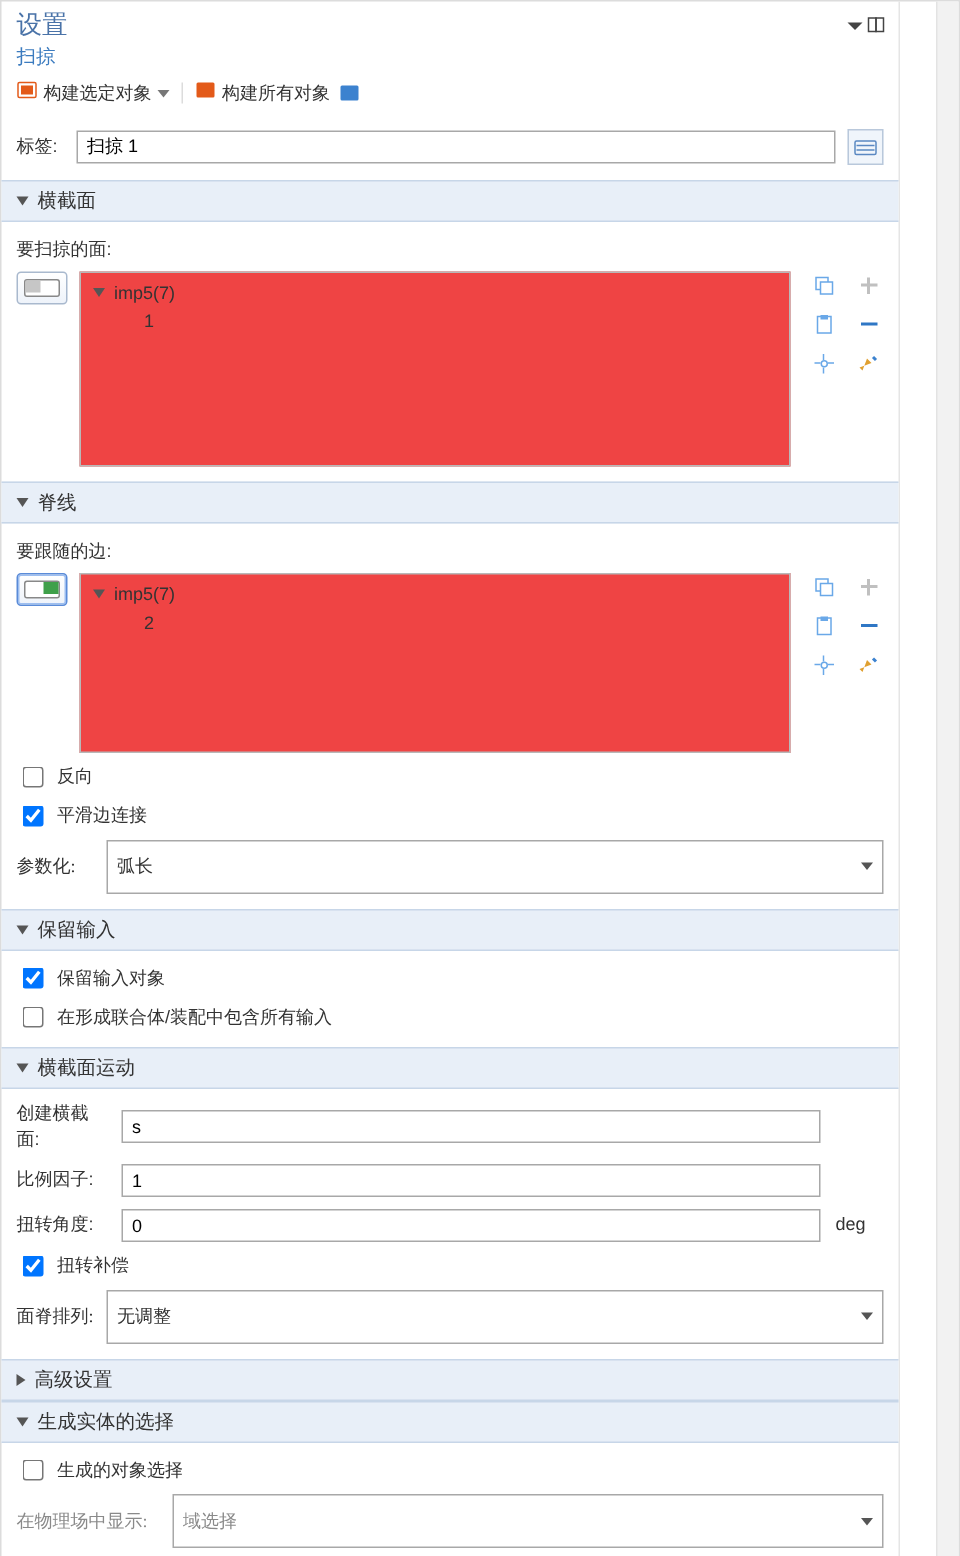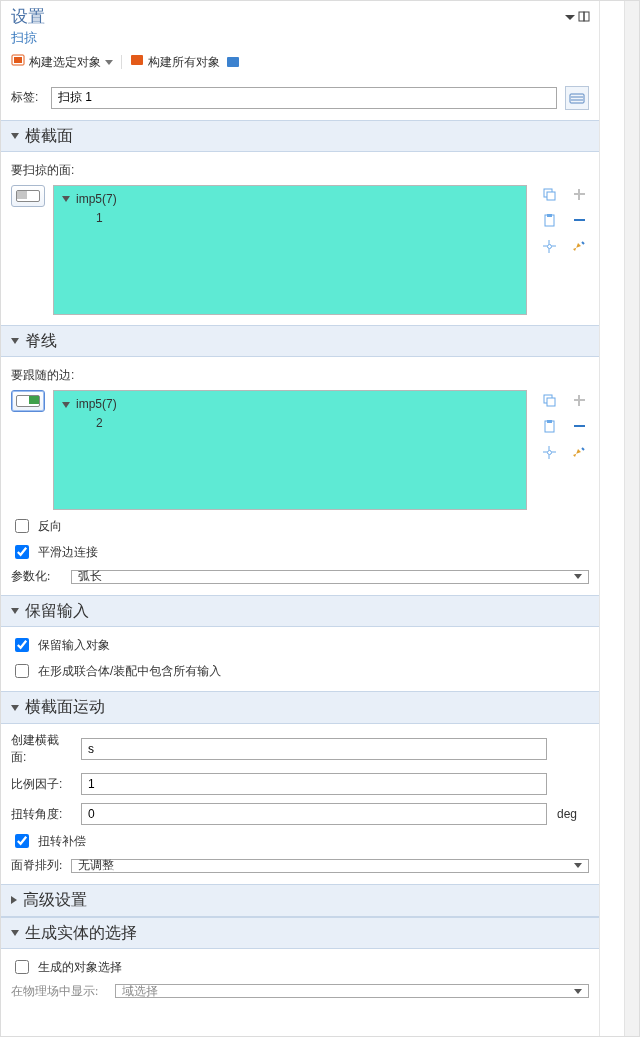--- a/index.html
+++ b/index.html
@@ -44,50 +44,50 @@
   .form-row{display:flex;align-items:center;gap:8px;padding:6px 10px 10px 10px;}
   .form-row label{min-width:32px;}
   .text-input{flex:1;height:22px;border:1px solid var(--input-br);padding:0 6px;font:inherit;box-sizing:border-box;}
   .form-row .side-btn{width:22px;height:22px;border:1px solid #b9c8db;background:#f0f5fb;display:flex;align-items:center;justify-content:center;}
 
   
   .section-hd{background:var(--header-bg);border-top:1px solid var(--header-br);border-bottom:1px solid var(--header-br);padding:4px 10px;display:flex;align-items:center;gap:6px;cursor:default;}
   .section-hd .tw{width:0;height:0;display:inline-block;}
   .tw.open{border-left:4px solid transparent;border-right:4px solid transparent;border-top:6px solid #555;}
   .tw.closed{border-top:4px solid transparent;border-bottom:4px solid transparent;border-left:6px solid #555;}
-  .section-hd .ttl{font-size:16px;}
+  .section-hd .ttl{font-size:13px;}
 
   
   .section-body{padding:8px 10px 10px 10px;}
   .field-label{margin:2px 0 6px 0;}
 
   .sel-row{display:flex;align-items:flex-start;gap:8px;}
   .toggle-slot{display:flex;flex-direction:column;gap:2px;}
   .toggle-btn{width:34px;height:22px;border:1px solid #a9b9ce;border-radius:3px;background:linear-gradient(#ffffff,#eef3fa);display:flex;align-items:center;justify-content:center;padding:0 4px;box-sizing:border-box;}
   .toggle-btn.active{border-color:#5a8bd8;box-shadow:0 0 0 1px #9dbef0 inset;}
   .toggle-track{width:22px;height:10px;border:1px solid #888;border-radius:2px;position:relative;background:#fff;}
   .toggle-track .knob{width:10px;height:8px;background:#c6c6c6;position:absolute;top:0;}
   .toggle-track.off .knob{left:0;}
   .toggle-track.on .knob{right:0;background:var(--green);}
 
-  .tree-box{flex:1;min-height:120px;border:1px solid var(--tree-br);padding:4px 8px;background:#5eead4;font-family:inherit;}
+  .tree-box{flex:1;min-height:120px;border:1px solid var(--tree-br);padding:4px 8px;background:#ef4444;font-family:inherit;}
   .tree-row{display:flex;align-items:center;gap:6px;padding:1px 0;}
   .tree-row.child{padding-left:34px;}
   .tree-tw{width:0;height:0;border-left:4px solid transparent;border-right:4px solid transparent;border-top:6px solid #555;display:inline-block;}
 
   .sel-actions{display:grid;grid-template-columns:20px 20px;grid-auto-rows:20px;gap:6px 10px;margin-left:4px;}
   .act{width:20px;height:20px;display:flex;align-items:center;justify-content:center;color:var(--tbicon-blue);cursor:default;}
 
   .chk-row{display:flex;align-items:center;gap:6px;margin-top:6px;}
   .chk-row input{width:14px;height:14px;}
 
   .inline-form{display:flex;align-items:center;gap:8px;margin-top:6px;font-family:Liberation Serif, serif;}
   .inline-form .lbl{min-width:52px;}
 
-  .select{flex:1;height:14px;border:1px solid var(--input-br);background:#fff;display:flex;align-items:center;justify-content:space-between;padding:0 6px;box-sizing:border-box;}
+  .select{flex:1;height:36px;border:1px solid var(--input-br);background:#fff;display:flex;align-items:center;justify-content:space-between;padding:0 6px;box-sizing:border-box;}
   .select .sv{color:var(--text);}
   .select.disabled .sv{color:var(--muted);}
   .select .dd{width:0;height:0;border-left:4px solid transparent;border-right:4px solid transparent;border-top:5px solid #555;}
 
   
   .grid-form{display:grid;grid-template-columns:60px 1fr 32px;column-gap:10px;row-gap:8px;align-items:center;}
   .grid-form .unit{text-align:left;color:#333;}
 
   .section-body.tight{padding-top:8px;padding-bottom:10px;}
 

